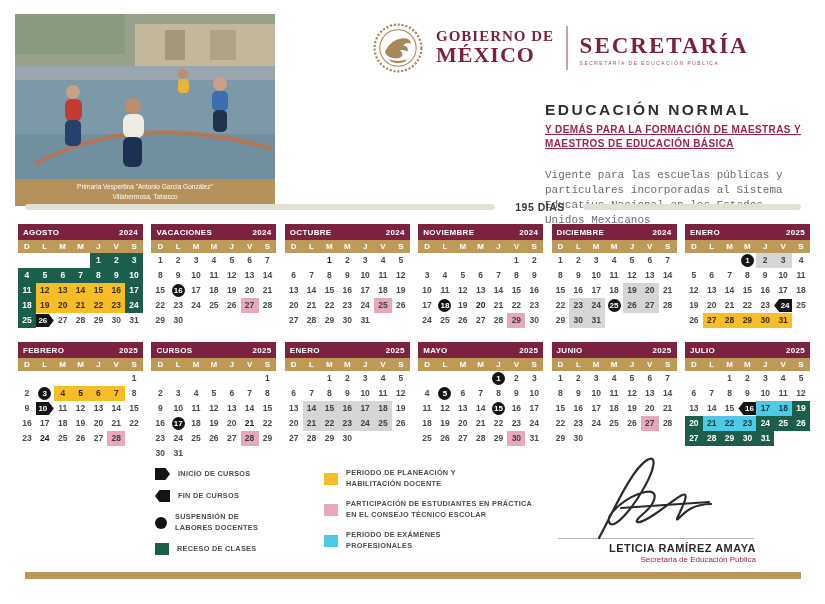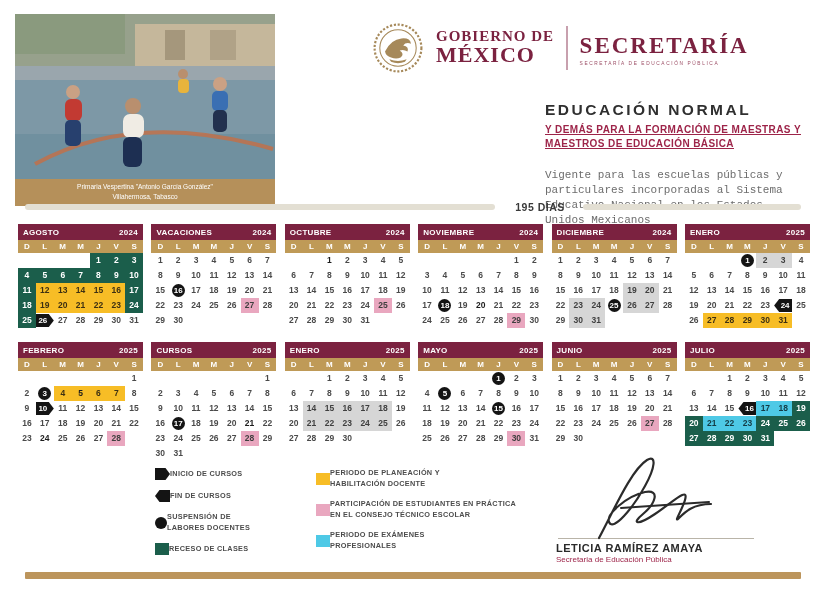--- a/index.html
+++ b/index.html
@@ -59,30 +59,30 @@
   .dot { display:block; width:13px; height:13px; margin:1px auto; background:#141414; border-radius:50%;
     color:#ffffff; font-size:8px; line-height:13px; font-weight:bold; }
   .flag { display:block; width:18px; height:13px; margin:1px auto; background:#141414;
     color:#ffffff; font-size:8px; line-height:13px; font-weight:bold; }
   .flag.right { clip-path:polygon(0 0, 72% 0, 100% 50%, 72% 100%, 0 100%); padding-right:4px; }
   .flag.left  { clip-path:polygon(28% 0, 100% 0, 100% 100%, 28% 100%, 0 50%); padding-left:4px; }
 
   
   .legend { position:absolute; left:155px; top:468px; display:flex; gap:66px; }
   .legend-col { display:flex; flex-direction:column; gap:10px; }
-  .lg-item { display:flex; align-items:center; }
+  .lg-item { display:flex; align-items:center; gap:8px; }
   .lg-label { font-size:7.3px; font-weight:bold; color:#4c4c4c; letter-spacing:.3px; white-space:pre-line; line-height:1.45; }
   .lg-icon { flex:0 0 auto; width:15px; height:12px; }
   .lg-icon.sq { width:14px; height:12px; }
   .lg-icon.circle { width:12px; height:12px; border-radius:50%; background:#141414; }
   .lg-icon.flag-right { background:#141414; clip-path:polygon(0 0, 70% 0, 100% 50%, 70% 100%, 0 100%); }
   .lg-icon.flag-left { background:#141414; clip-path:polygon(30% 0, 100% 0, 100% 100%, 30% 100%, 0 50%); }
 
   
-  .signature { position:absolute; left:556px; top:452px; width:200px; text-align:left; }
+  .signature { position:absolute; left:556px; top:452px; width:200px; text-align:right; }
   .sig-art { display:block; margin:0 auto; }
   .sig-line { width:196px; height:1px; background:#b9b4a8; margin:-14px auto 3px; }
   .sig-name { font-size:11px; font-weight:bold; color:#2a2a2a; letter-spacing:.5px; }
   .sig-role { font-size:8px; color:#9d2449; margin-top:1px; }
 
   .bottom-bar { position:absolute; left:25px; top:572px; width:776px; height:7px; background:#bc955c; border-radius:1px; }
 </style>
 </head>
 <body>
 

